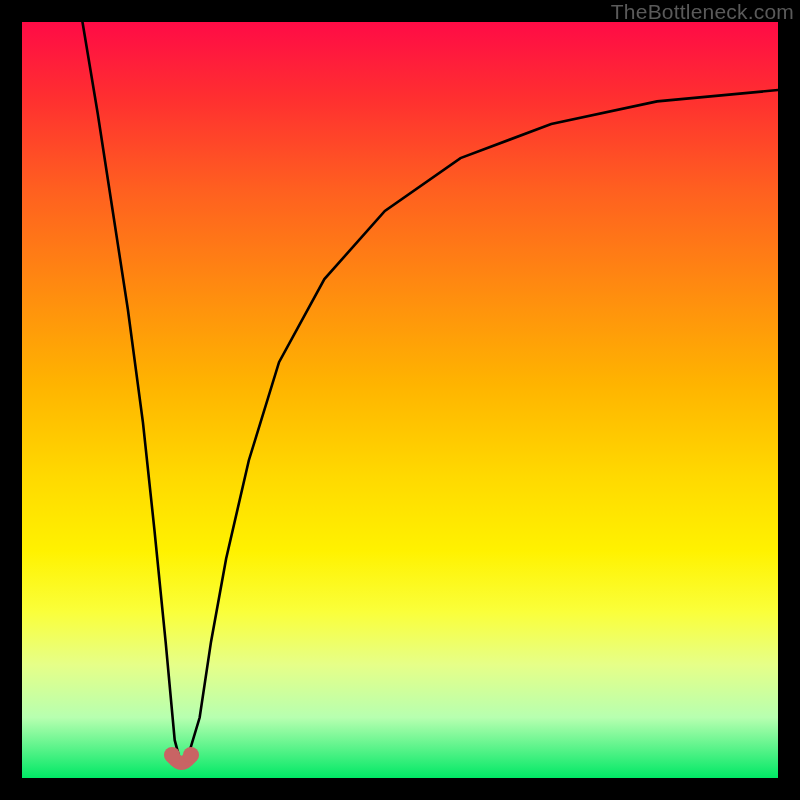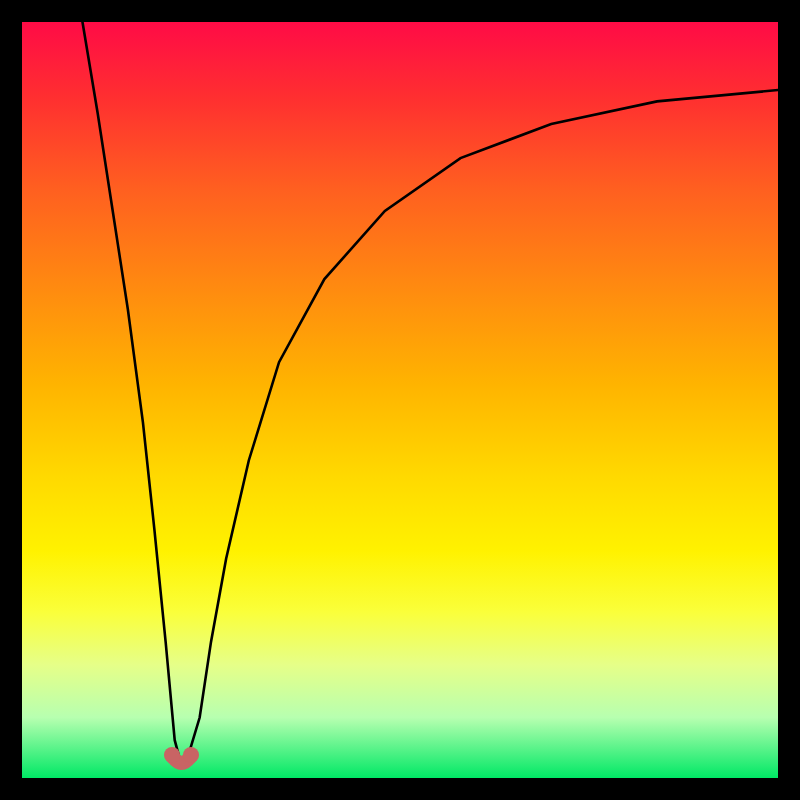--- a/index.html
+++ b/index.html
@@ -67,13 +67,14 @@
 
 <div class="outer">
   <div class="plot">
     <svg class="curve" viewBox="0 0 756 756" preserveAspectRatio="none">
       <path id="bottleneck-path" fill="none" stroke="#000000" stroke-width="2.6" stroke-linecap="round" d="M60.48,0.00 L75.60,90.72 L90.72,189.00 L105.84,287.28 L120.96,400.68 L132.30,506.52 L143.64,619.92 L152.71,718.20 L158.76,740.88 L166.32,733.32 L177.66,695.52 L189.00,619.92 L204.12,536.76 L226.80,438.48 L257.04,340.20 L302.40,257.04 L362.88,189.00 L438.48,136.08 L529.20,102.06 L635.04,79.38 L756.00,68.04"></path>
       <path id="marker-join" fill="none" stroke="#c86464" stroke-width="14" stroke-linecap="round" d="M149.69,733.32 Q159.52,748.44 169.34,733.32"></path>
     </svg>
     <div id="marker-0" class="marker" style="left: 141.688px; top: 725.32px; background: rgb(200, 100, 100);"></div>
     <div id="marker-1" class="marker" style="left: 161.344px; top: 725.32px; background: rgb(200, 100, 100);"></div>
   </div>
+  <div class="watermark">TheBottleneck.com</div>
 </div>
 
 </body></html>

